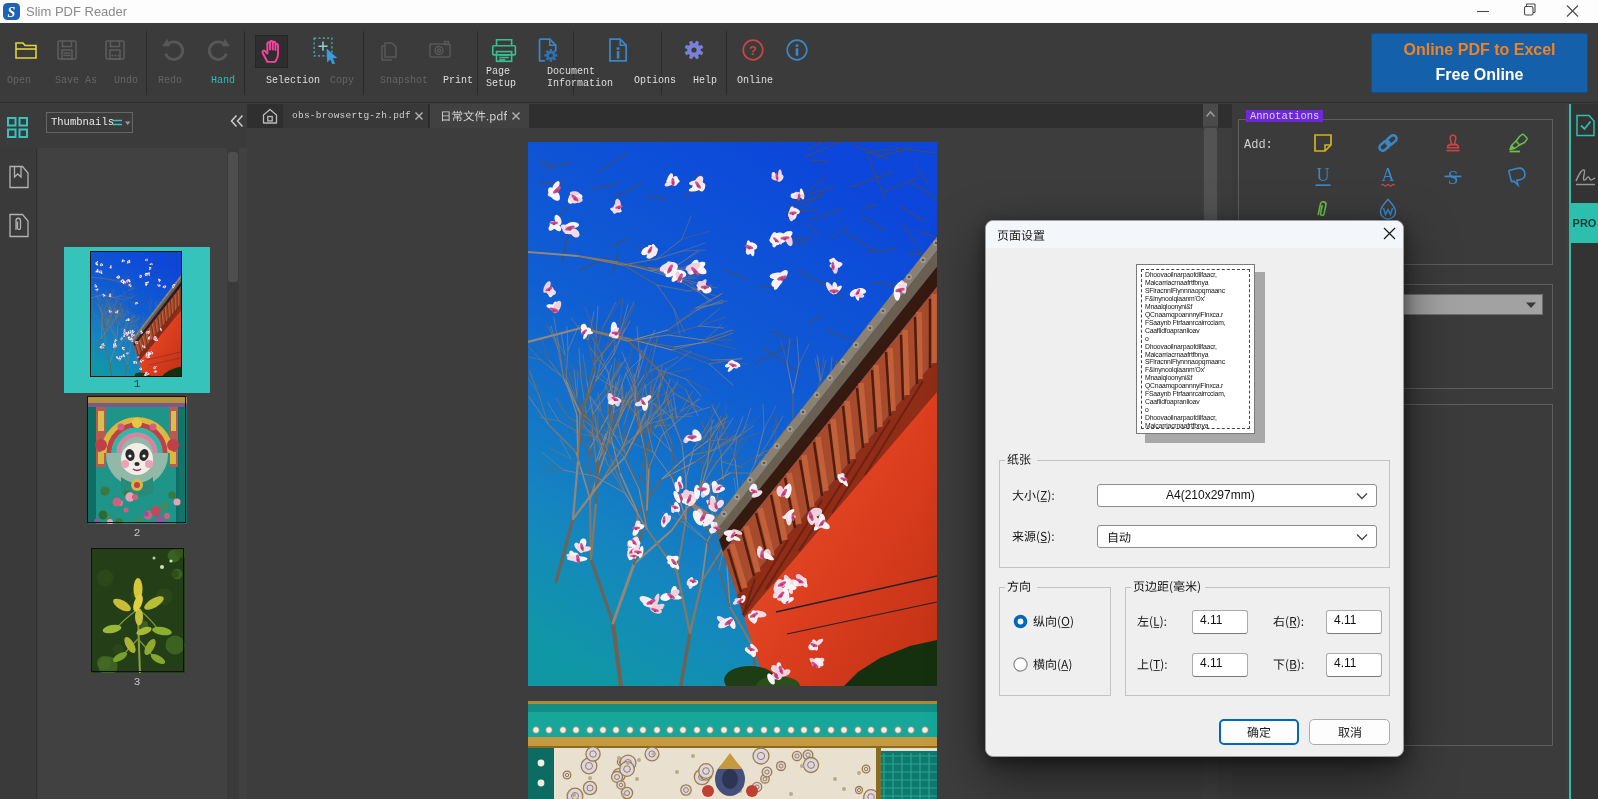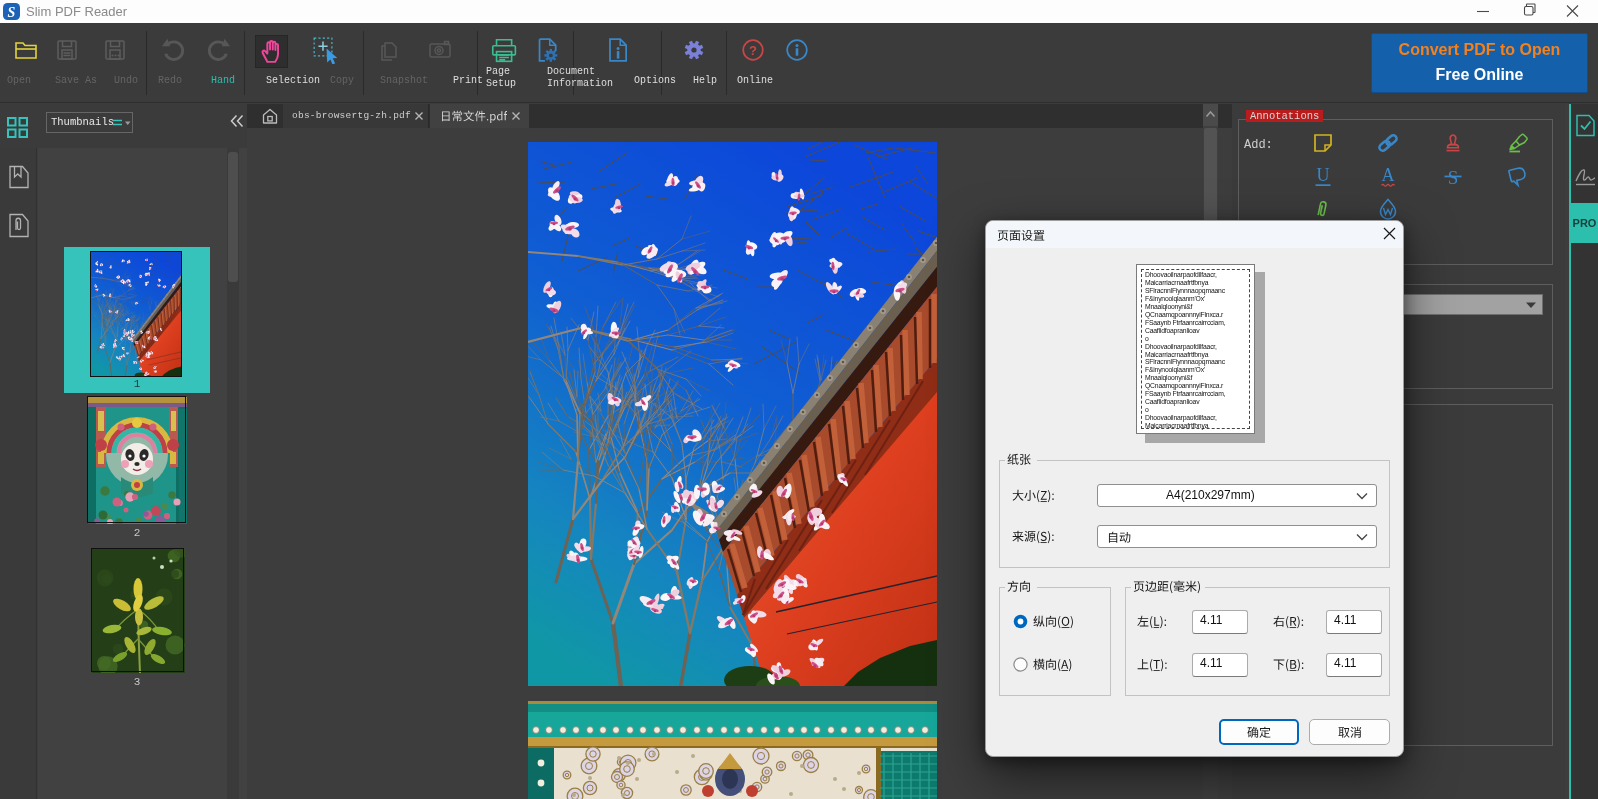--- a/index.html
+++ b/index.html
@@ -147,30 +147,30 @@
   </svg>
 <div class="tl " style="left:-34px;top:75px;width:120px">Open</div>
 <div class="tl dis" style="left:7px;top:75px;width:120px">Open</div>
 <div class="tl dis" style="left:55px;top:75px;width:120px">Save As</div>
 <div class="tl dis" style="left:114px;top:75px;width:120px">Undo</div>
 <div class="tl dis" style="left:158px;top:75px;width:120px">Redo</div>
 <div class="tl" style="left:211px;top:75px;width:120px;color:#2dbdb0">Hand</div>
 <div class="tl " style="left:266px;top:75px;width:120px">Selection</div>
 <div class="tl dis" style="left:330px;top:75px;width:120px">Copy</div>
 <div class="tl dis" style="left:380px;top:75px;width:120px">Snapshot</div>
-<div class="tl " style="left:453px;top:75px;width:120px">Print</div>
+<div class="tl " style="left:443px;top:75px;width:120px">Print</div>
 <div class="tl " style="left:486px;top:66px;width:120px">Page
 Setup</div>
 <div class="tl " style="left:547px;top:66px;width:140px">Document
 Information</div>
 <div class="tl " style="left:634px;top:75px;width:120px">Options</div>
 <div class="tl " style="left:693px;top:75px;width:120px">Help</div>
 <div class="tl " style="left:737px;top:75px;width:120px">Online</div>
 <div class="abs" style="left:1371px;top:33px;width:217px;height:60px;background:#1560ab;border:1px solid #114e8c;border-radius:2px">
-<div style="text-align:center;font-size:16px;font-weight:bold;color:#f5811d;margin-top:7px">Convert PDF to Open</div>
+<div style="text-align:center;font-size:16px;font-weight:bold;color:#f5811d;margin-top:7px">Online PDF to Excel</div>
 <div style="text-align:center;font-size:16px;font-weight:bold;color:#ffffff;margin-top:7px">Free Online</div>
   </div>
 <div class="abs" style="left:247px;top:104px;width:985px;height:24px;background:#2f2f2f"></div>
 <svg class="abs" style="left:261px;top:107px" width="18" height="18" viewBox="0 0 18 18" fill="none" stroke="#bcbcbc" stroke-width="1.3">
     <path d="M2.5 8 L9 2.5 L15.5 8 L15.5 16 L2.5 16 L2.5 8 Z" stroke-linejoin="round"></path>
     <rect x="6.8" y="9.5" width="4.4" height="4.4"></rect>
   </svg>
 <div class="abs" style="left:283px;top:104px;width:146px;height:24px;background:#383838;border-right:1px solid #2a2a2a"></div>
 <div class="abs mono" style="left:292px;top:110px;font-size:9.5px;letter-spacing:0.25px;color:#cfcfcf">obs-browsertg-zh.pdf</div>
 <svg class="abs" style="left:414px;top:111px" width="10" height="10">
@@ -1777,21 +1777,21 @@
 <div class="abs" style="left:91px;top:548px;width:93px;height:124px;border:1px solid #101010"></div>
 <div class="abs mono" style="left:87px;top:676px;width:100px;text-align:center;font-size:11px;color:#c8c8c8">3</div>
 <div class="abs" style="left:1203px;top:104px;width:15px;height:695px;background:#3f3f3f"></div>
 <div class="abs" style="left:1203px;top:104px;width:15px;height:22px;background:#4a4a4a"></div>
 <svg class="abs" style="left:1205px;top:110px" width="11" height="9">
     <path d="M1.5 6.5 L5.5 2 L9.5 6.5" fill="none" stroke="#9a9a9a" stroke-width="1.5"></path>
   </svg>
 <div class="abs" style="left:1204px;top:128px;width:13px;height:530px;background:#535353;border-radius:2px"></div>
 <div class="abs" style="left:1232px;top:104px;width:333px;height:695px;background:#3b3b3b"></div>
 <div class="abs" style="left:1238px;top:119px;width:315px;height:146px;border:1px solid #5e5e5e"></div>
-<div class="abs mono" style="left:1246px;top:110px;font-size:10.5px;color:#d8d8d8;background:#b91c1c;padding:0 4px">Annotations</div>
+<div class="abs mono" style="left:1246px;top:110px;font-size:10.5px;color:#d8d8d8;background:#6d28d9;padding:0 4px">Annotations</div>
 <div class="abs mono" style="left:1244px;top:138px;font-size:12px;color:#cfcfcf">Add:</div>
 <svg class="abs" style="left:1312px;top:132px" width="22" height="22" viewBox="0 0 22 22">
     <path d="M3 3 L19 3 L19 13 L13 19 L3 19 Z" fill="none" stroke="#d3b322" stroke-width="1.7"></path>
     <path d="M19 13 L13 13 L13 19" fill="none" stroke="#d3b322" stroke-width="1.5"></path>
   </svg>
 <svg class="abs" style="left:1377px;top:132px" width="22" height="22" viewBox="0 0 22 22">
     <g fill="none" stroke="#3a87c8" stroke-width="2.5" transform="rotate(-40 11 11)">
       <rect x="0.8" y="7.7" width="11.5" height="6.6" rx="3.3"></rect>
       <rect x="9.7" y="7.7" width="11.5" height="6.6" rx="3.3"></rect>
     </g>

